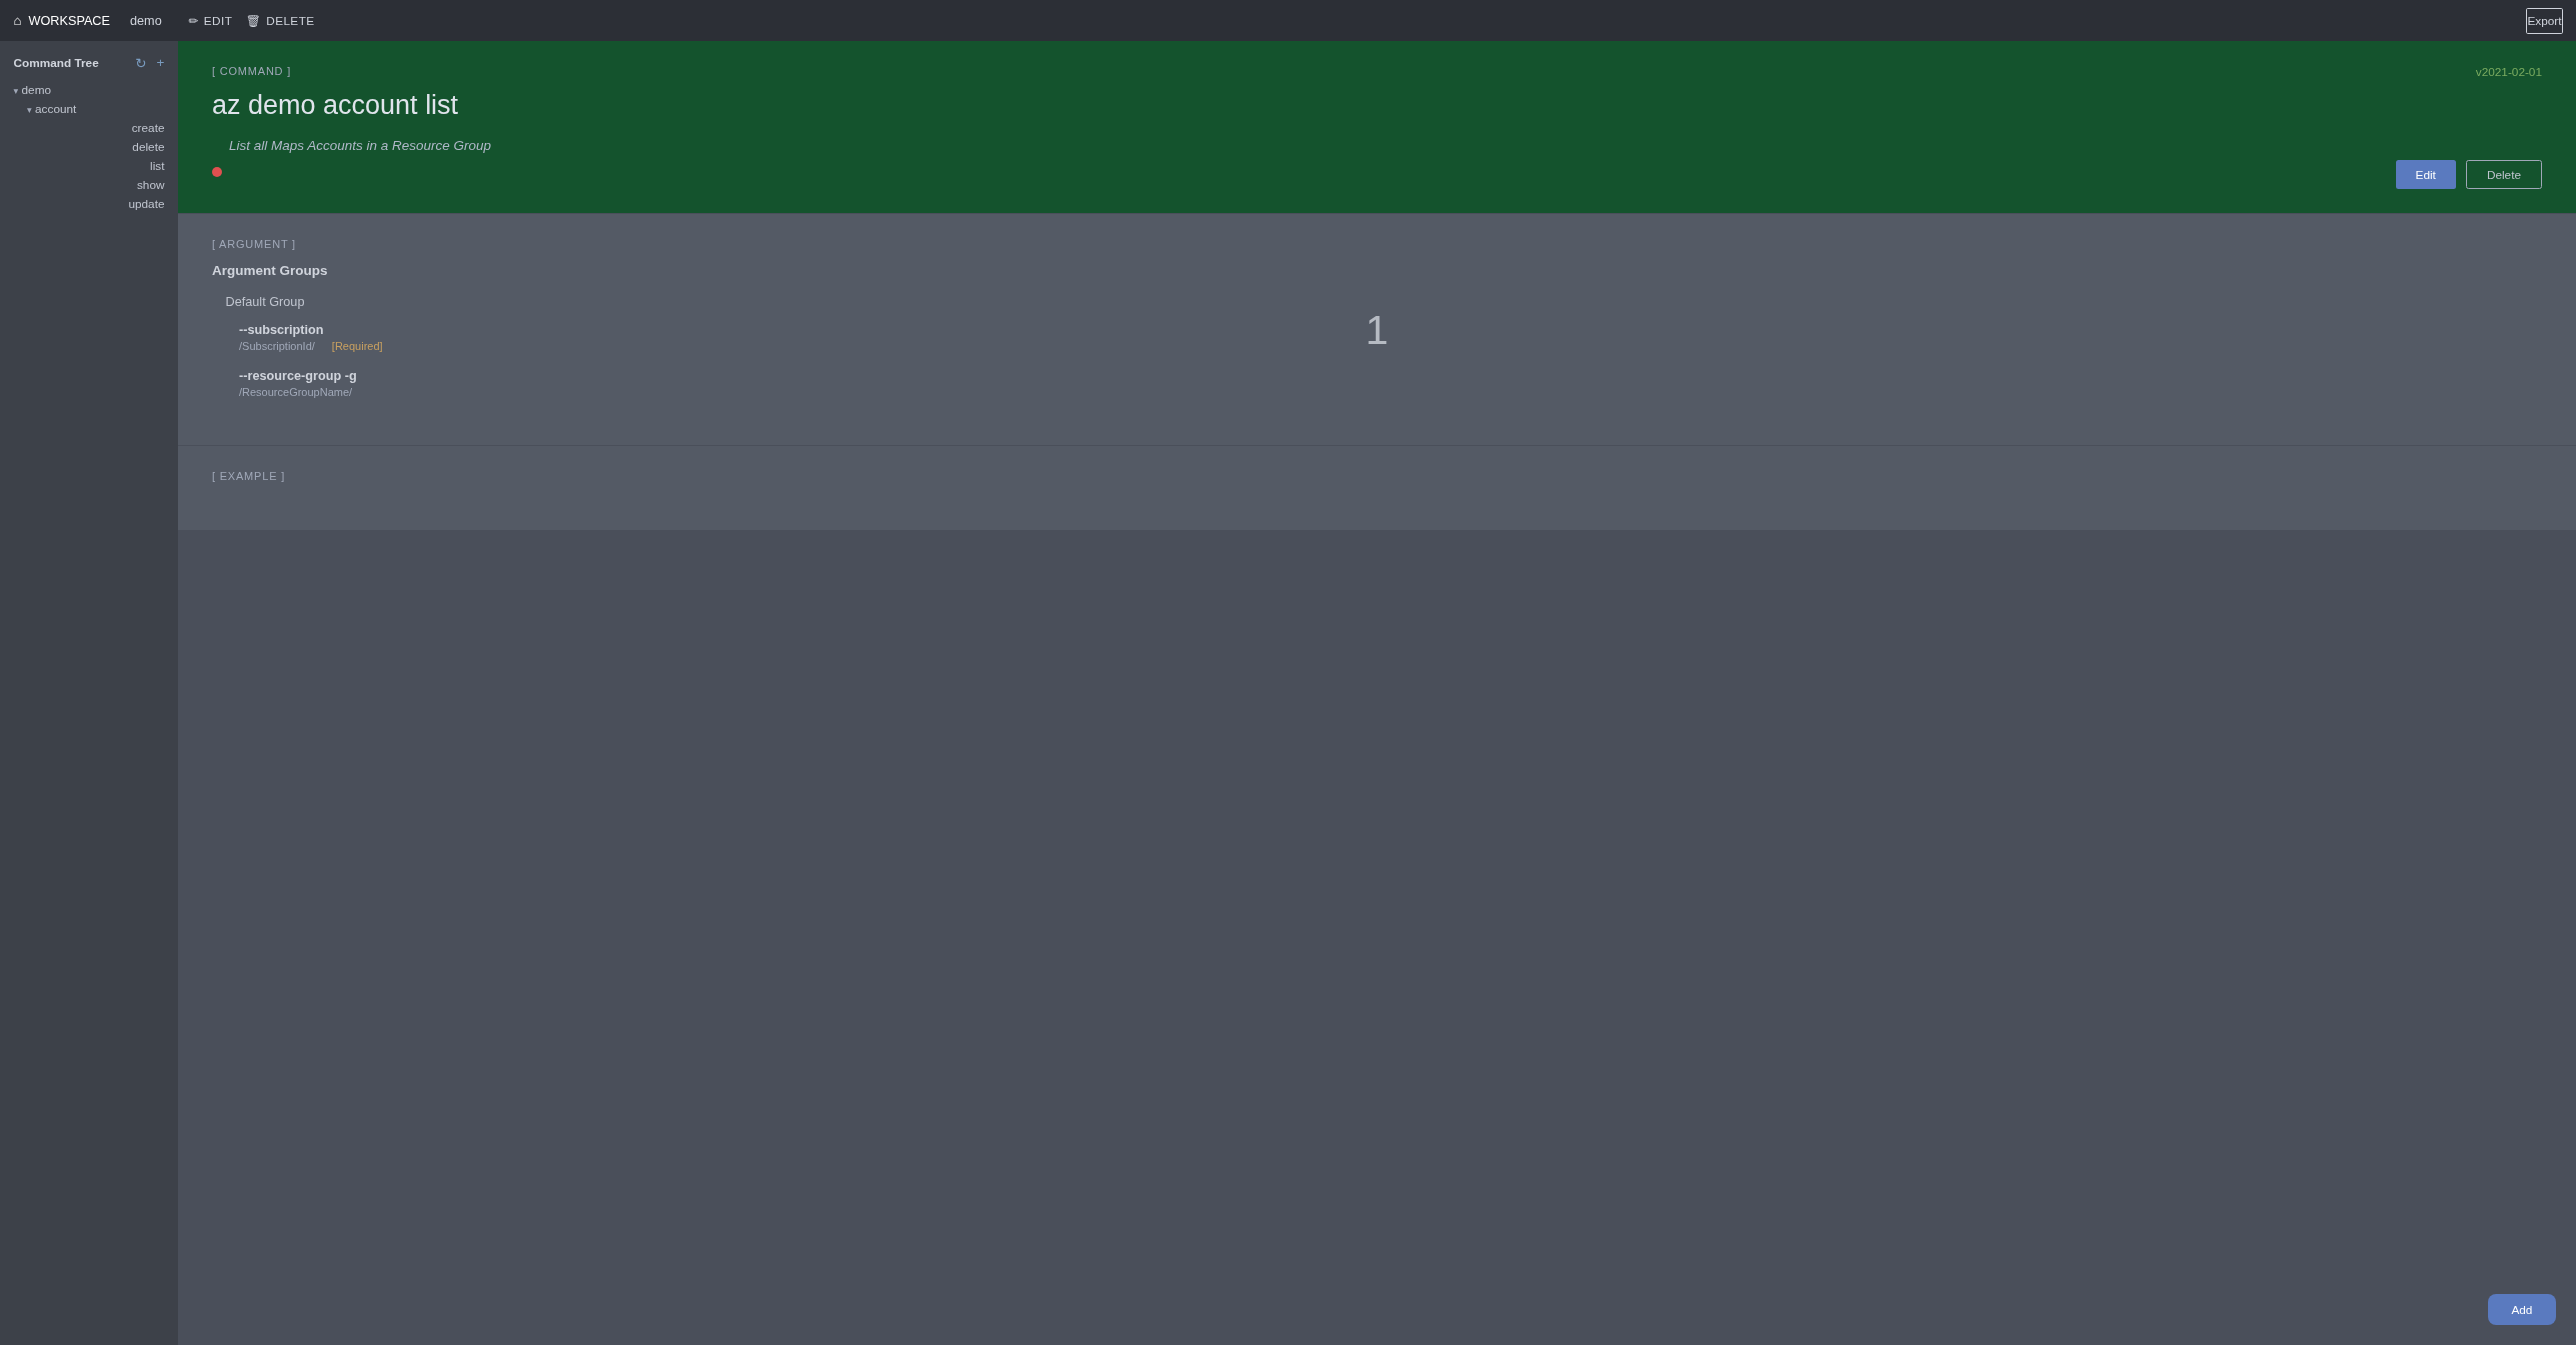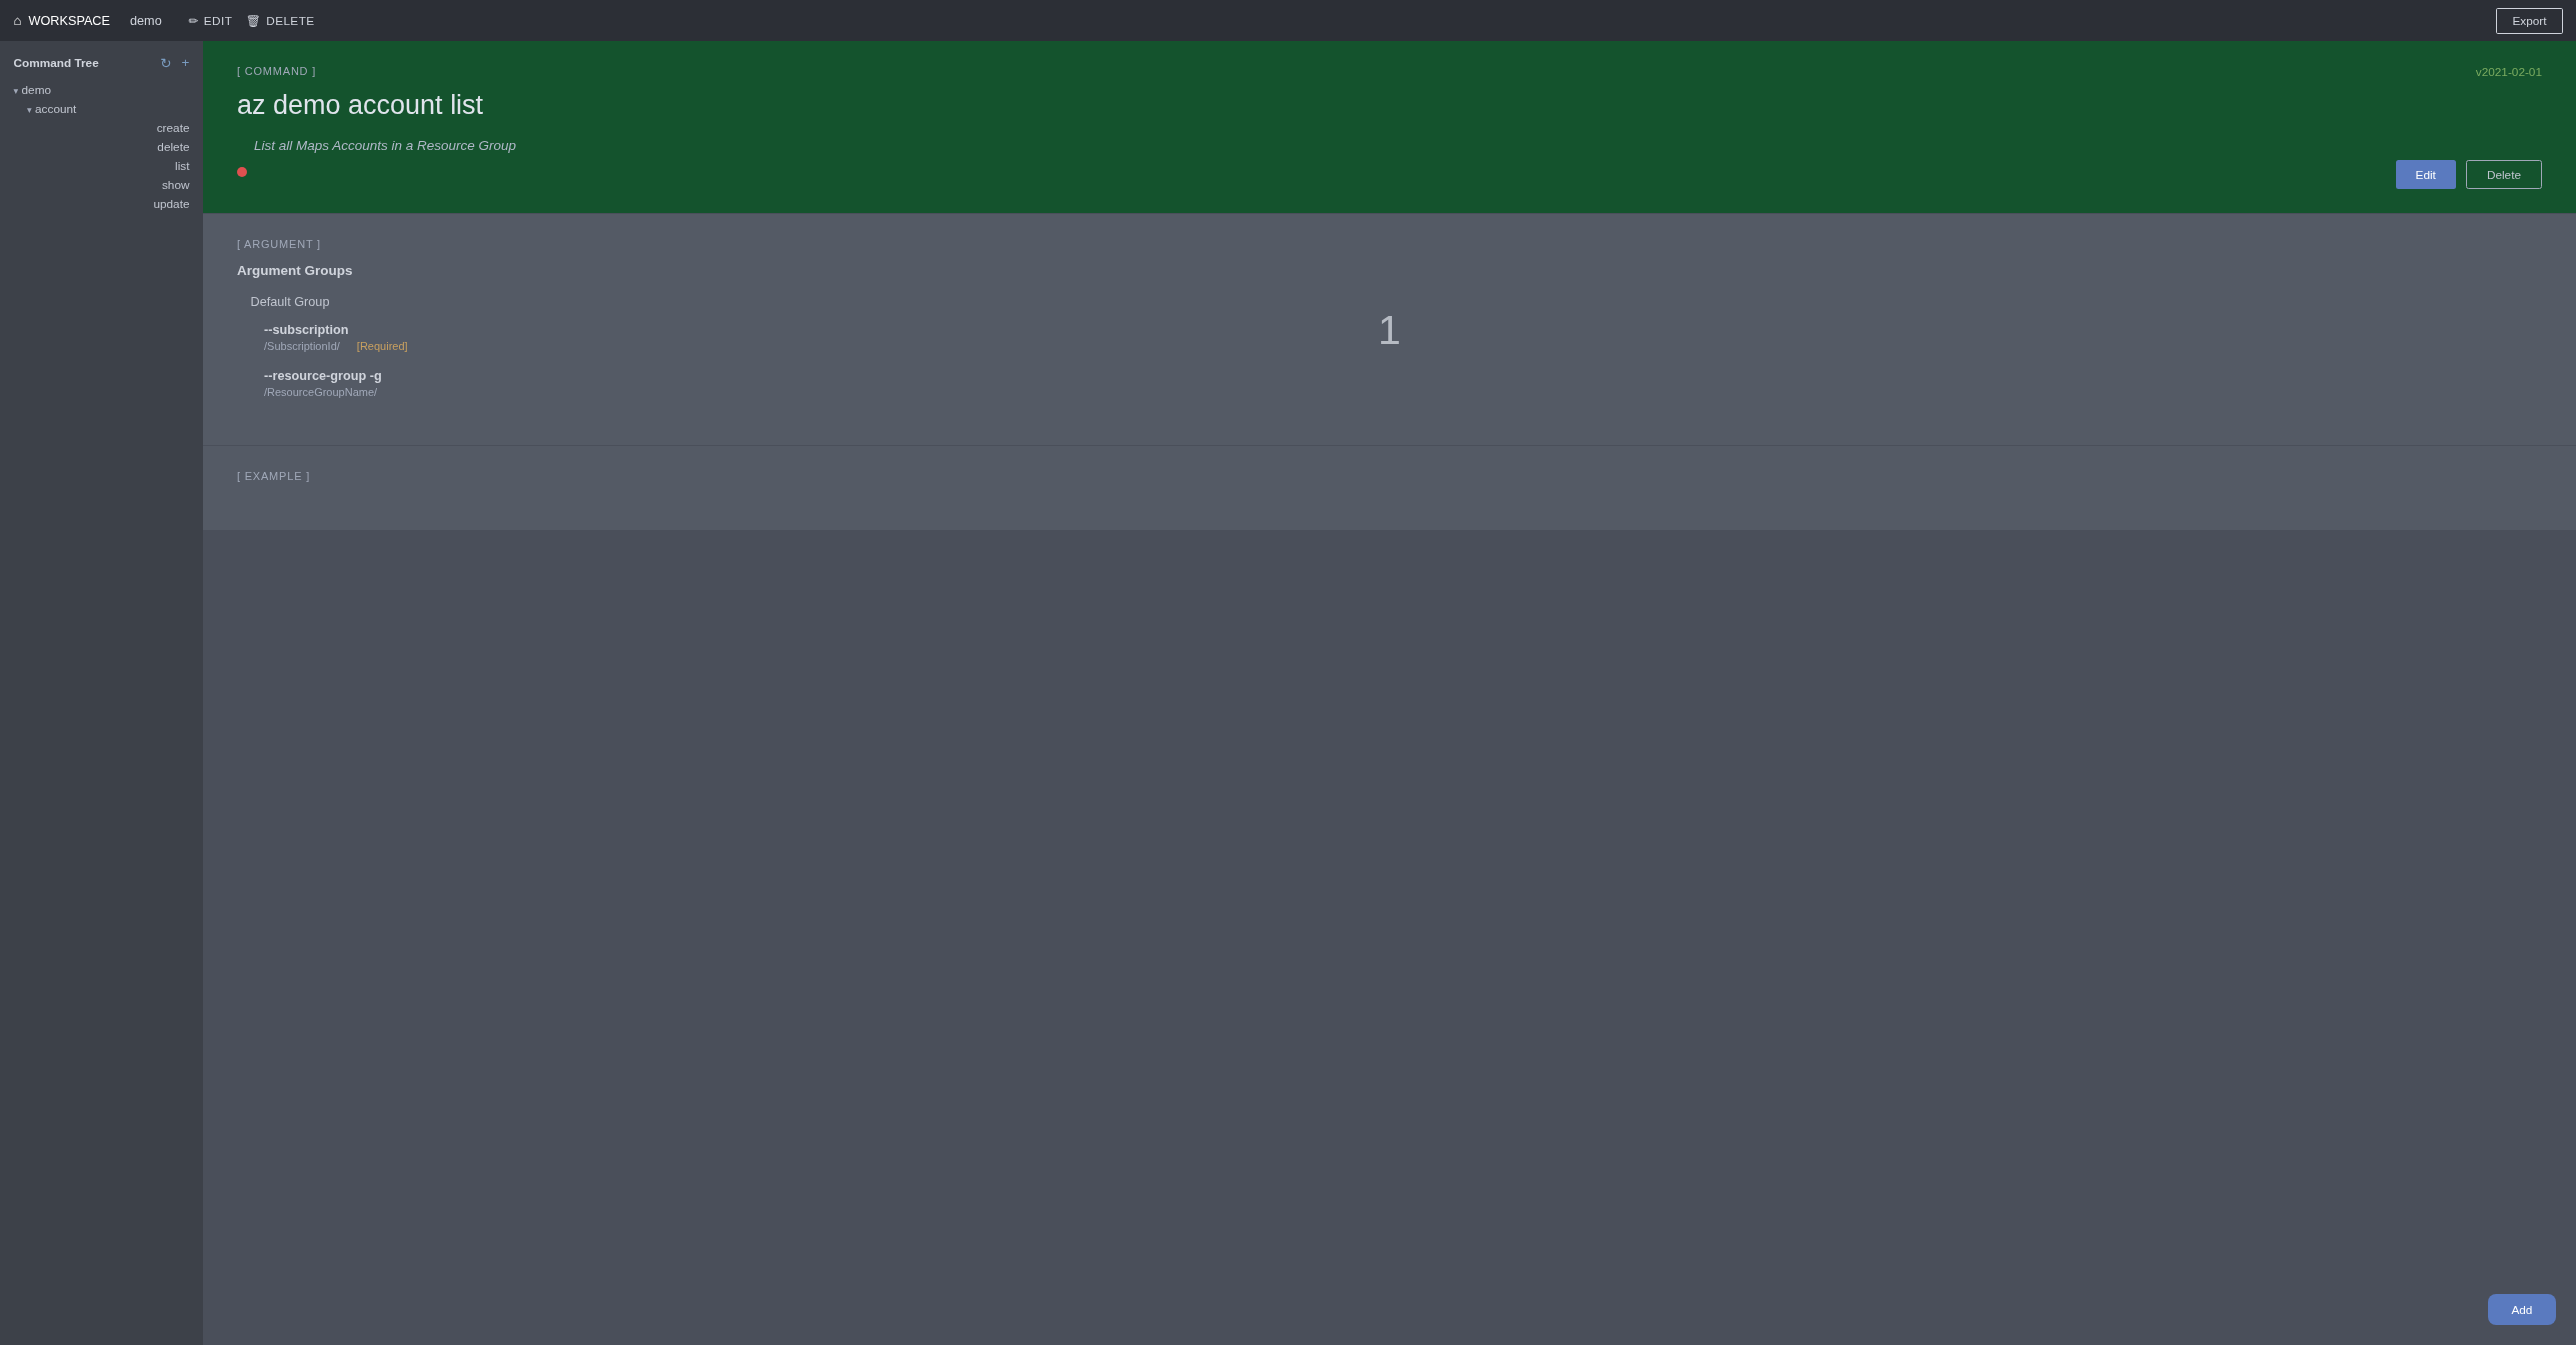--- a/index.html
+++ b/index.html
@@ -50,36 +50,36 @@
       font-size: 11.8px;
       cursor: pointer;
       text-transform: uppercase;
       letter-spacing: 0.4px;
     }
     .top-nav-right { margin-left: auto; }
     .export-btn {
       background: transparent;
       border: 1.7px solid #d0d4dc;
       color: #d0d4dc;
-      padding: 5px 15px;
+      padding: 5px 0;
       font-size: 11.8px;
       cursor: pointer;
       border-radius: 1.7px;
     }
 
     
     .main-layout {
       display: flex;
       flex: 1;
       overflow: hidden;
     }
 
     
     .sidebar {
-      width: 203px;
+      width: 178px;
       background: #3d4149;
       flex-shrink: 0;
       overflow-y: auto;
       padding: 13.5px 0;
     }
     .sidebar-header {
       display: flex;
       align-items: center;
       justify-content: space-between;
       padding: 0 13.5px 10px;

